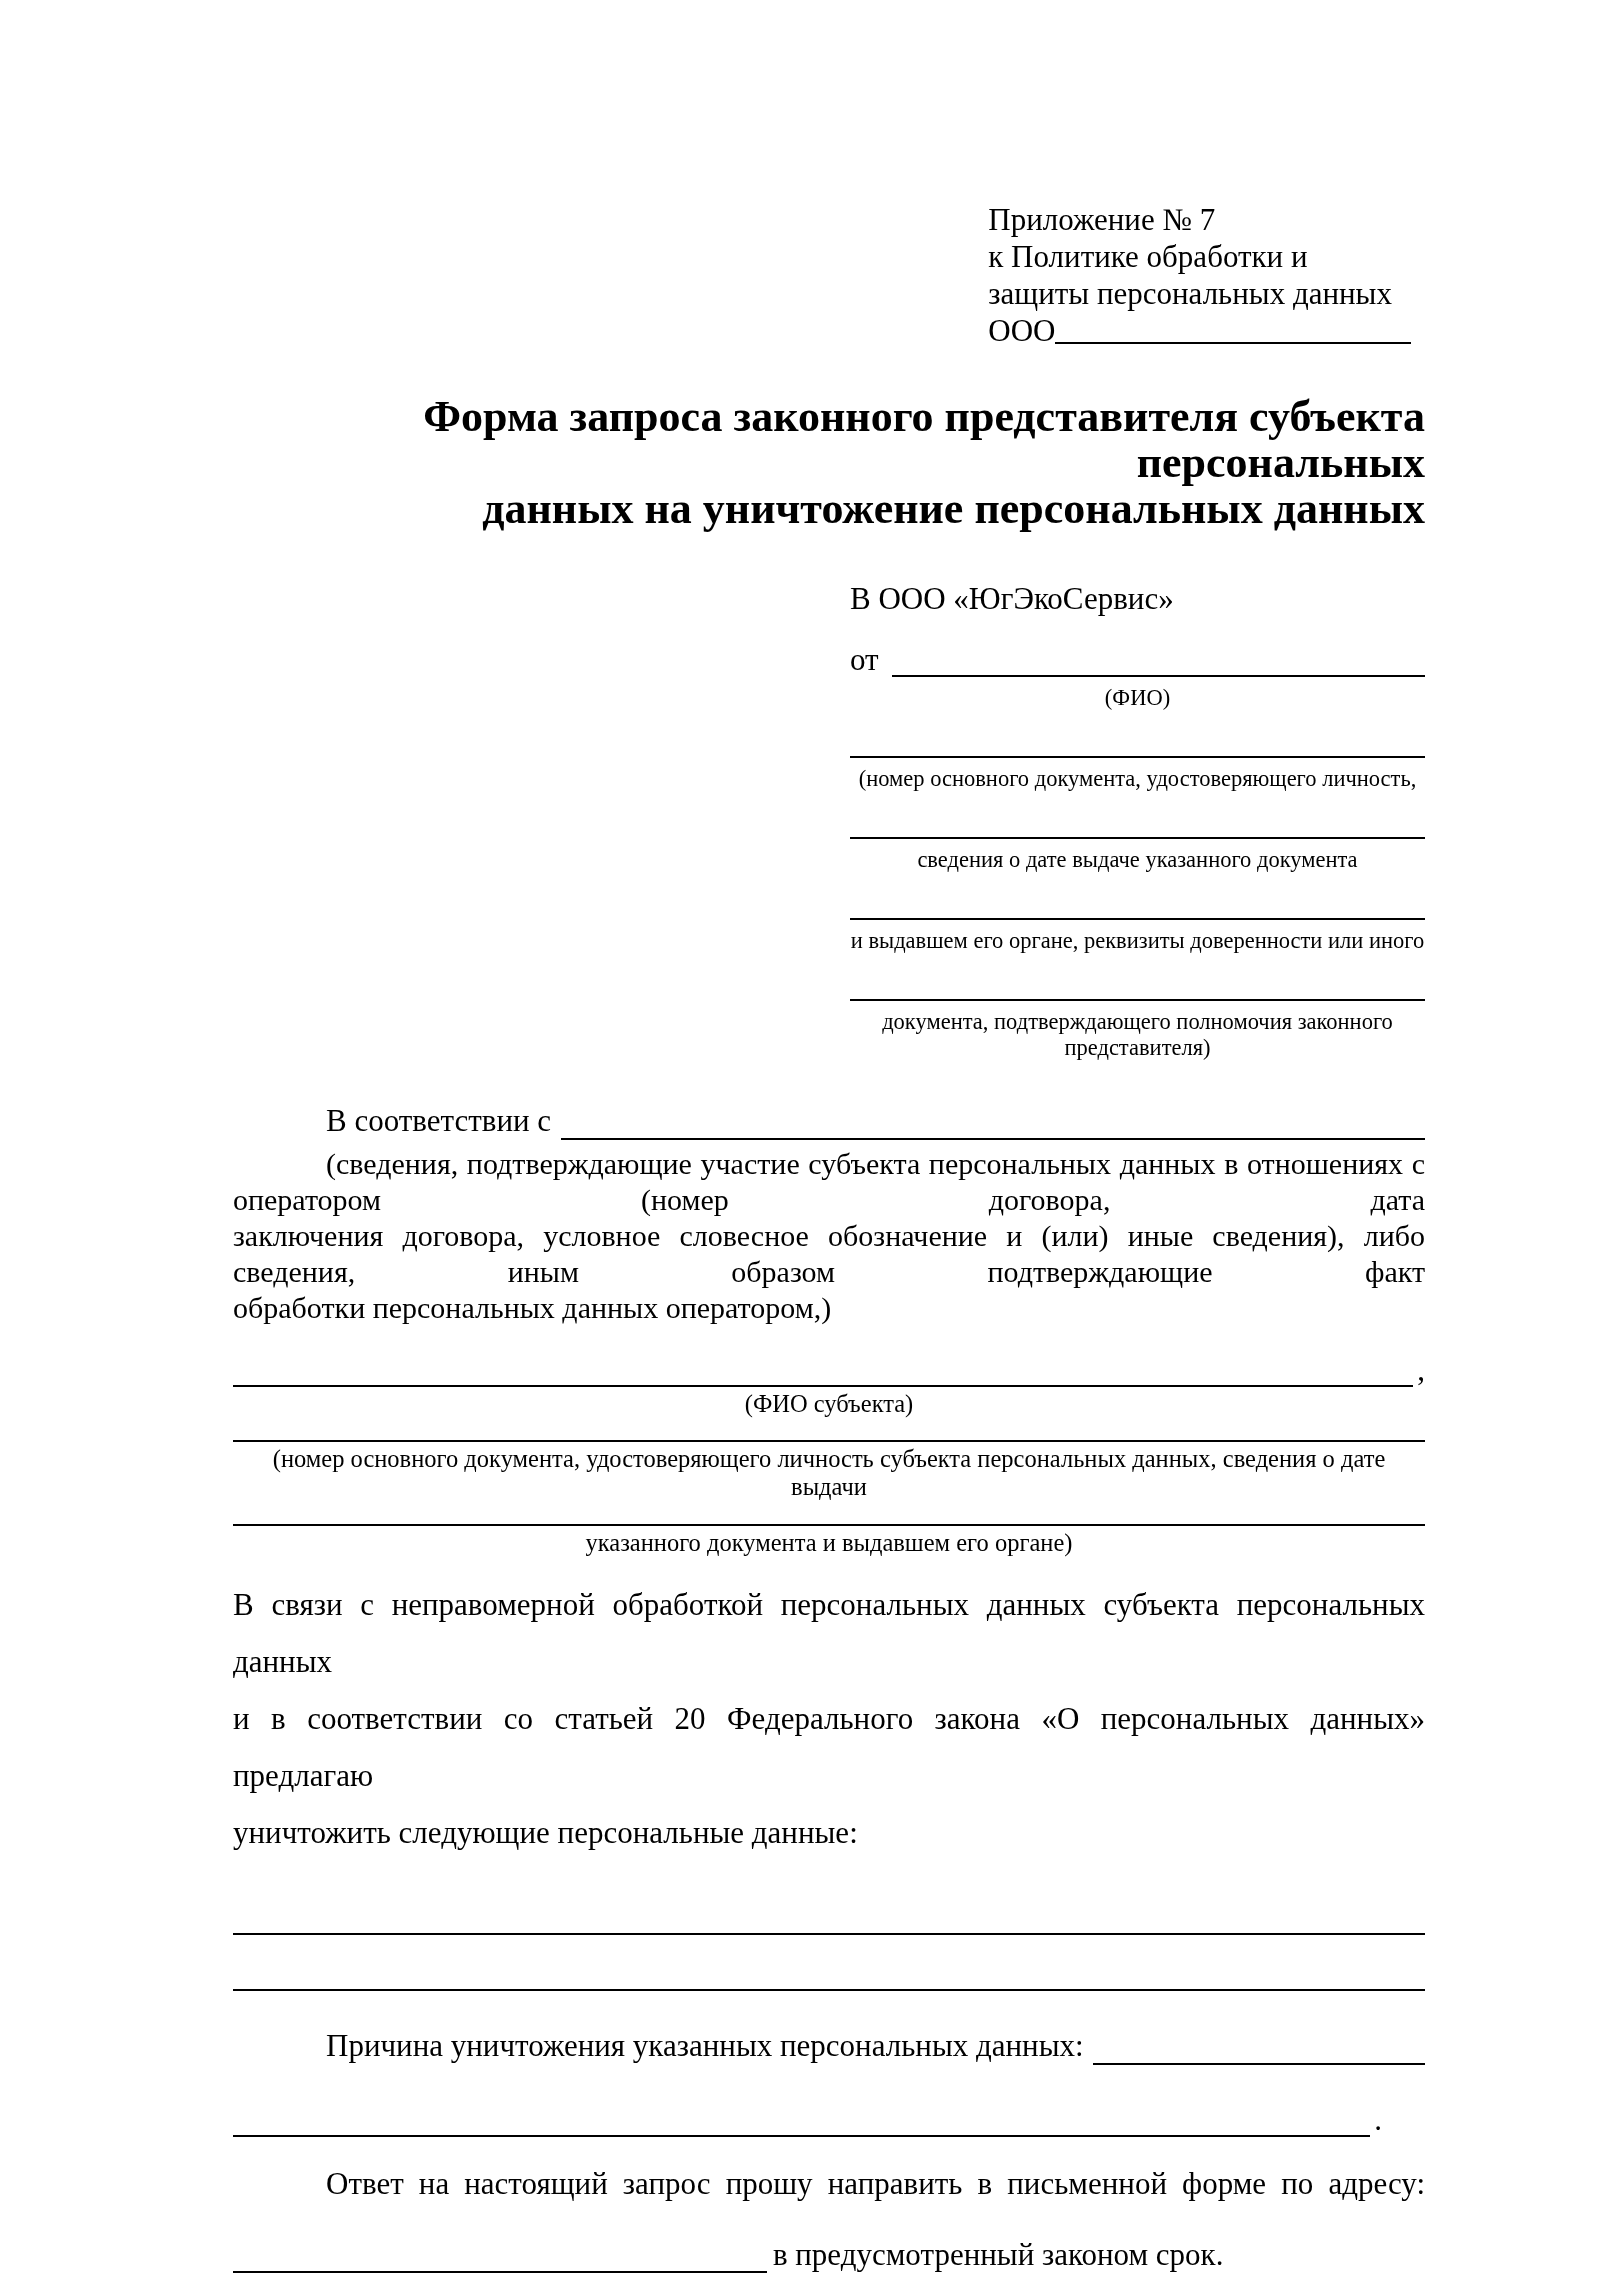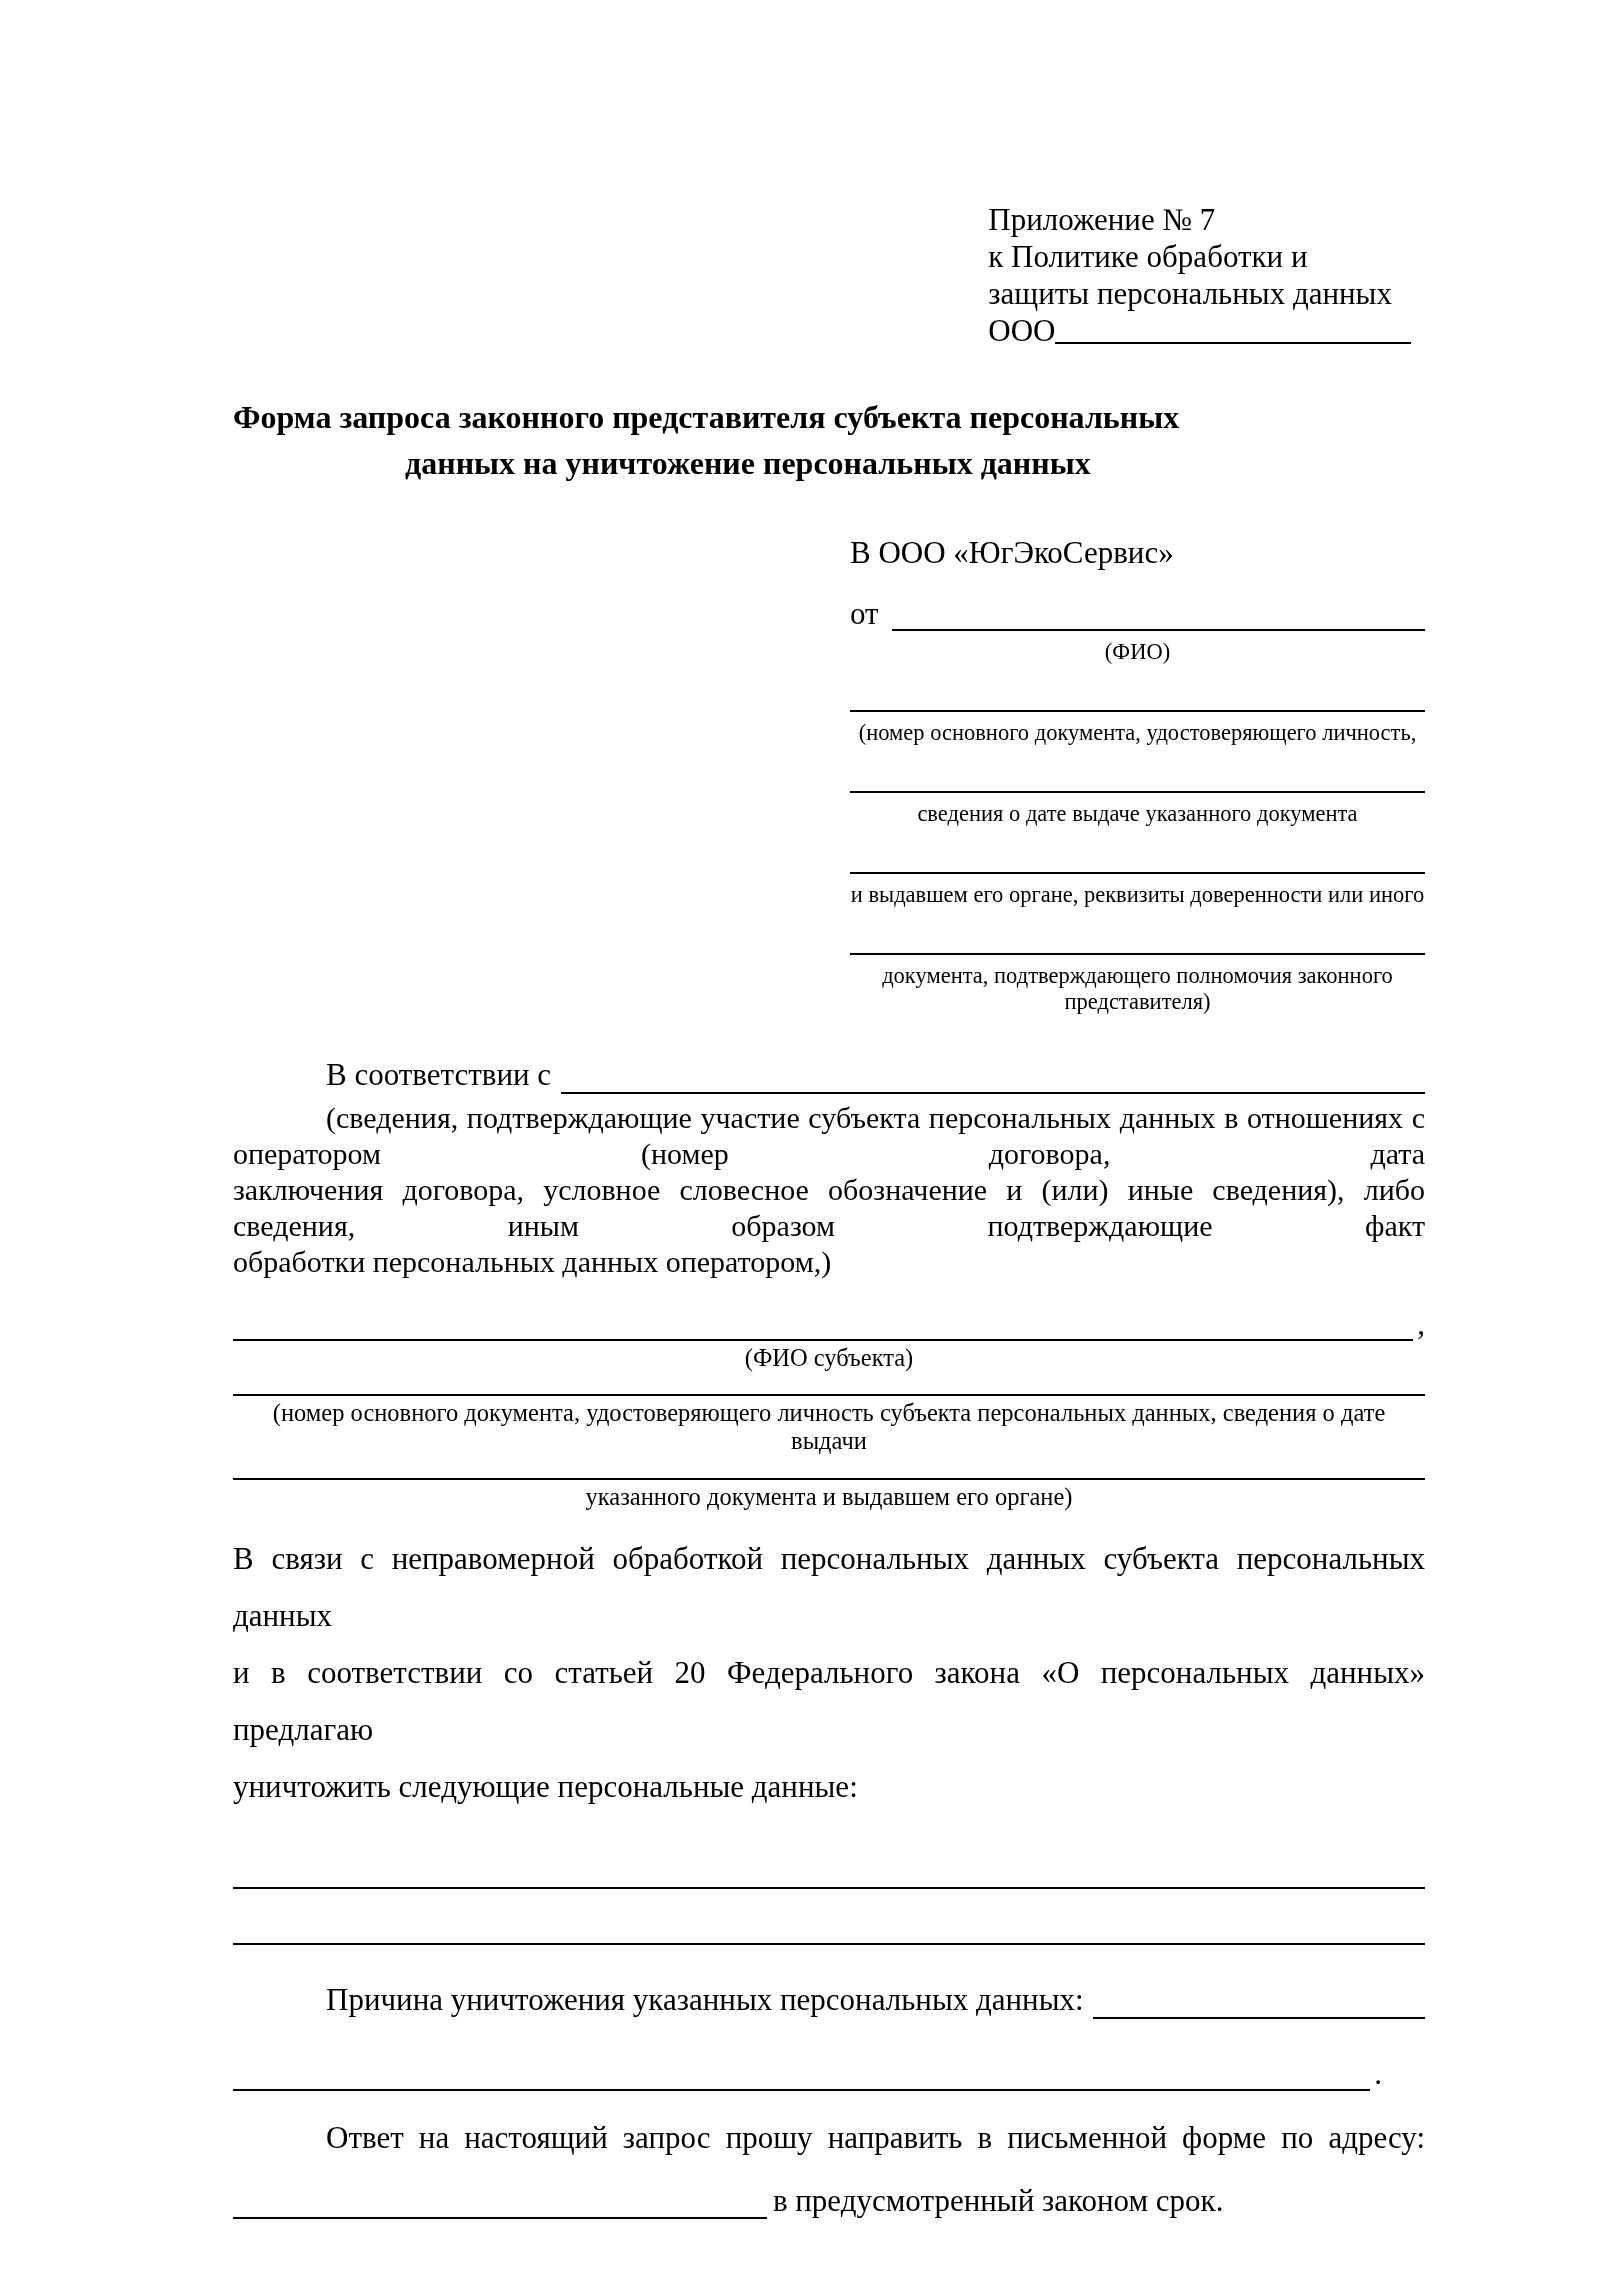--- a/index.html
+++ b/index.html
@@ -18,21 +18,21 @@
   .fill { flex:1; border-bottom:2.9px solid #000; min-height:3.9px; }
   .fill-line { border-bottom:2.9px solid #000; height:29px; }
   .row { display:flex; align-items:flex-end; }
 
   
   .appendix { width:423px; margin-left:auto; margin-right:13.7px; line-height:37px; }
   .appendix .ooo-row { display:flex; align-items:flex-end; }
   .appendix .ooo-row .fill { margin-bottom:4.9px; }
 
   
-  .title { margin-top:45px; font-weight:bold; font-size:32px; line-height:46px; text-align:left; }
+  .title { margin-top:45px; font-weight:bold; font-size:44px; line-height:46px; text-align:right; }
   .title .t2 { padding-left:172px; }
 
   
   .addr { margin-top:47px; margin-left:617px; }
   .addr .org { line-height:39px; }
   .addr .from-row { display:flex; align-items:flex-end; margin-top:23.5px; }
   .addr .from-row .lbl { padding-right:13.7px; line-height:35px; }
   .addr .cap { font-size:22.5px; line-height:25.5px; text-align:center; margin-top:8px; }
   .addr .grp { margin-top:16.7px; }
 
@@ -47,21 +47,21 @@
   .cap-c { font-size:24.5px; line-height:27.4px; text-align:center; margin-top:2.9px; }
   .suffix-char { padding-left:3.9px; line-height:35px; }
   .mt26 { margin-top:25.5px; }
   .mt20 { margin-top:19.6px; }
   .request { margin-top:19.6px; line-height:57px; }
   .blank-a { margin-top:43px; }
   .blank-b { margin-top:25.5px; }
   .reason-row { margin-top:35px; }
   .reason2-row { margin-top:37px; padding-right:43px; }
   .answer-p { margin-top:23.5px; line-height:45px; }
-  .answer-row { margin-top:22px; }
+  .answer-row { margin-top:30px; }
   .addr-fill { width:534px; border-bottom:2.9px solid #000; height:29px; }
   .answer-row .sfx { padding-left:5.9px; line-height:37px; }
 
   
   .footer-row { margin-top:78px; display:flex; justify-content:space-between; align-items:flex-end; }
   .date-part { white-space:nowrap; line-height:37px; }
   .seg { display:inline-block; border-bottom:2.9px solid #000; height:25.5px; vertical-align:baseline; }
   .seg.day { width:57px; }
   .seg.month { width:167px; margin-left:13.7px; }
   .seg.year { width:33px; }

